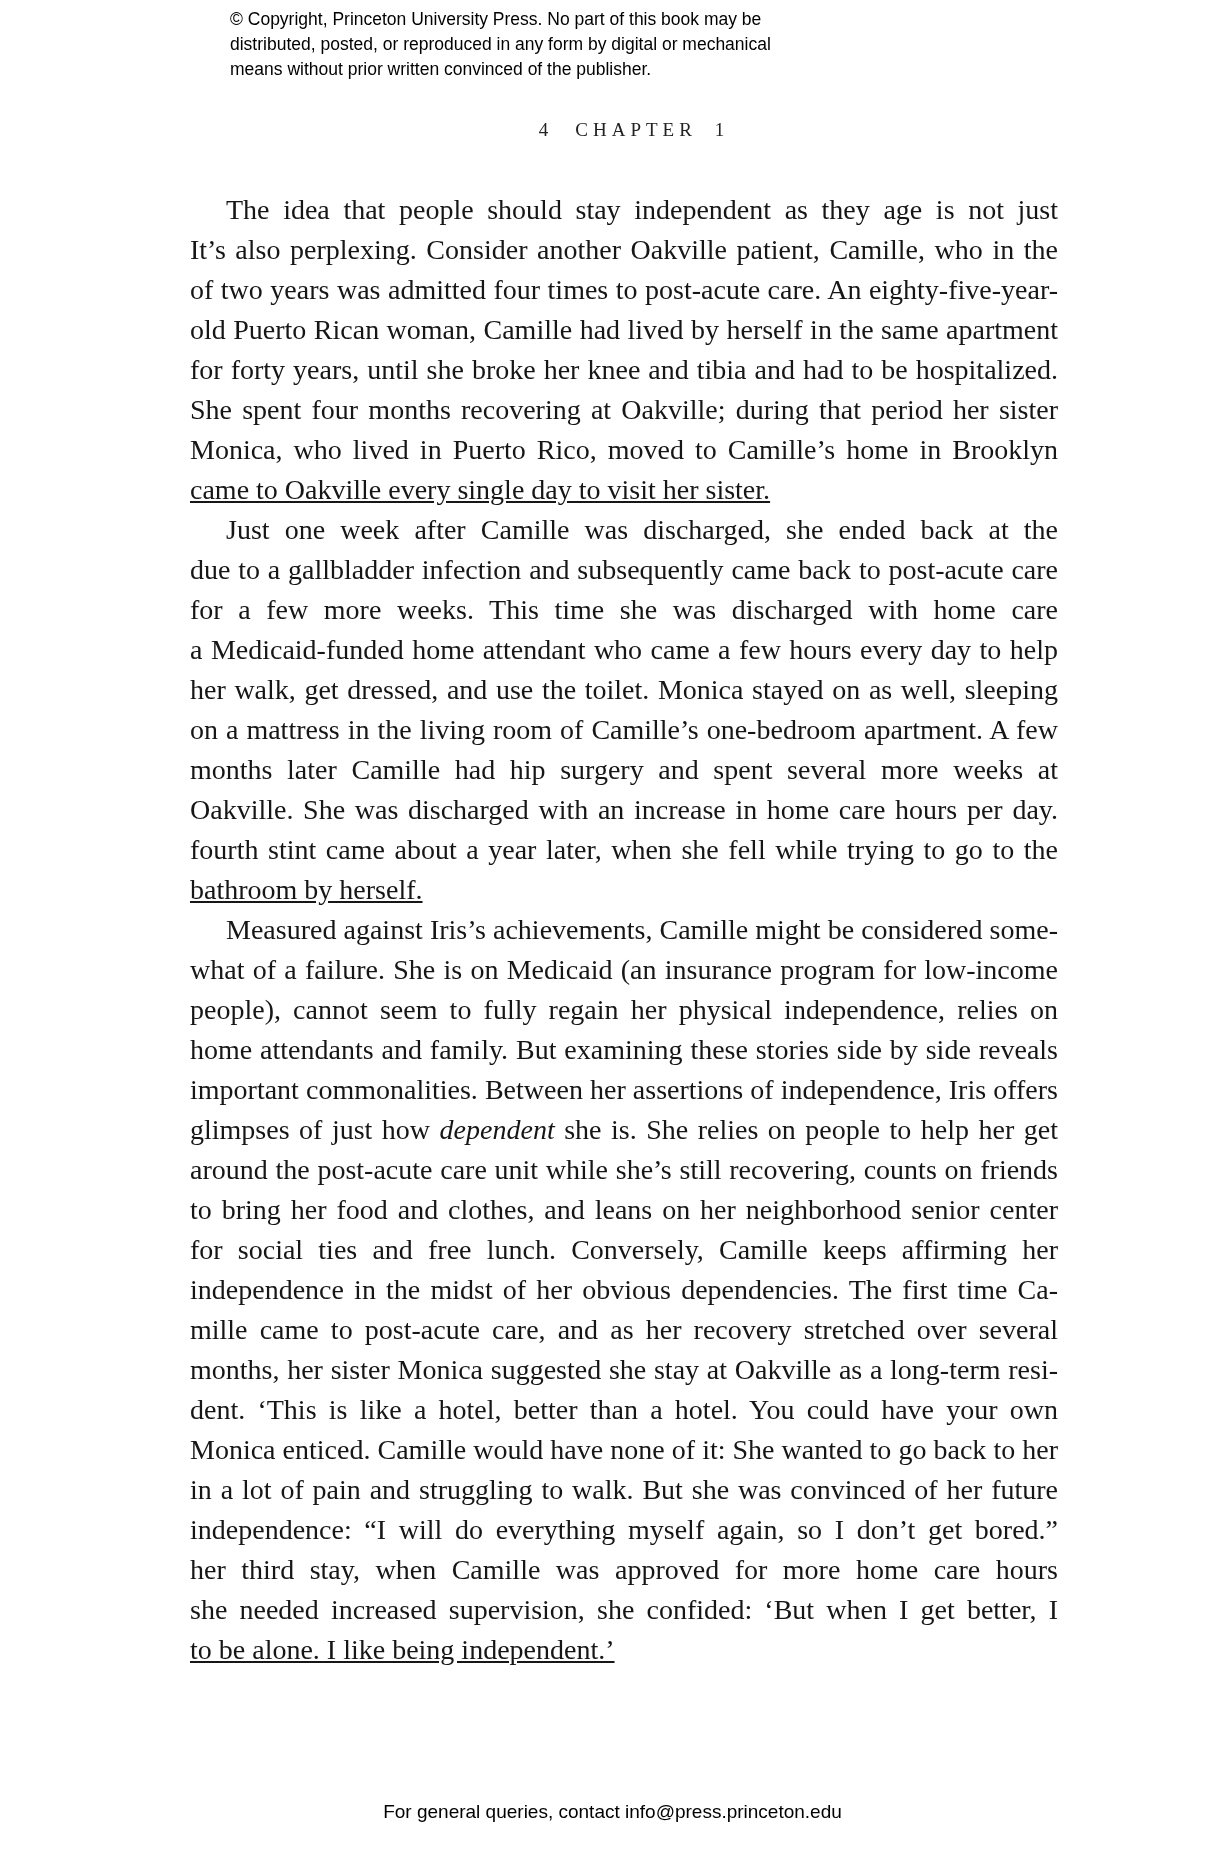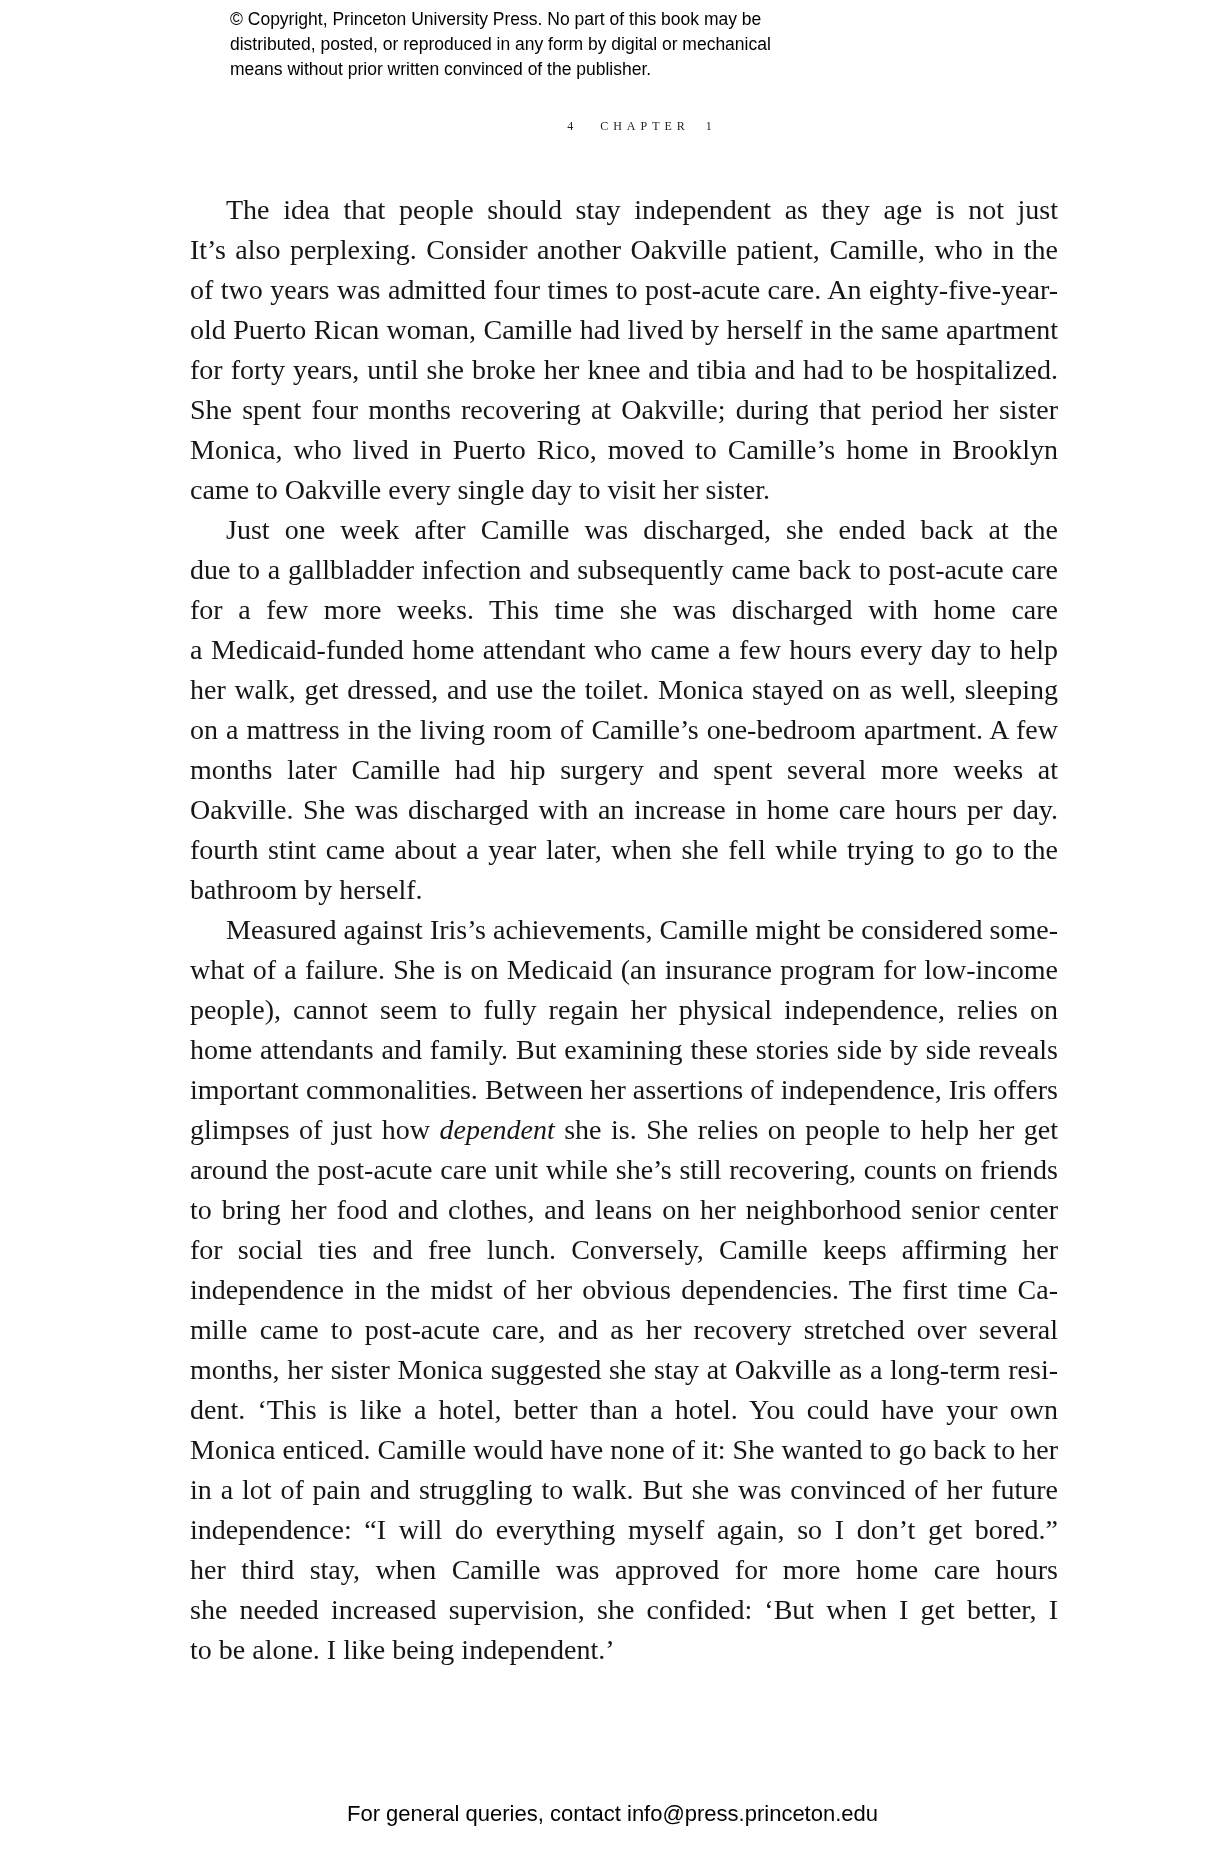--- a/index.html
+++ b/index.html
@@ -16,25 +16,25 @@
     position: absolute;
     left: 230px;
     top: 7px;
     font-family: "Liberation Sans", sans-serif;
     font-size: 17.5px;
     line-height: 25px;
     color: #000000;
   }
   .running-head {
     position: absolute;
-    left: 208px;
+    left: 200px;
     top: 119px;
     width: 868px;
     text-align: center;
-    font-size: 12px;
+    font-size: 19px;
     color: #222222;
     font-family: Liberation Serif, serif;
   }
   .rh-num {
     display: inline-block;
     margin-right: 26px;
     letter-spacing: 1px;
   }
   .rh-chapter {
     display: inline-block;
@@ -50,33 +50,34 @@
     line-height: 40px;
   }
   .line {
     height: 40px;
     overflow: hidden;
     text-align: justify;
     text-align-last: justify;
   }
   .line.para-last {
     text-align-last: left;
+    text-decoration: underline;
   }
   .line.indent {
     text-indent: 36px;
   }
   .em { font-style: italic; margin-top: 12px; }
   .footer {
     position: absolute;
     left: 0;
     top: 1801px;
     width: 1225px;
     text-align: center;
     font-family: "Liberation Sans", sans-serif;
-    font-size: 22px;
+    font-size: 19px;
     color: #000000;
   }
 </style>
 </head>
 <body>
 
 <div class="page">
 
   <div class="copyright">
       <div>© Copyright, Princeton University Press. No part of this book may be</div>

